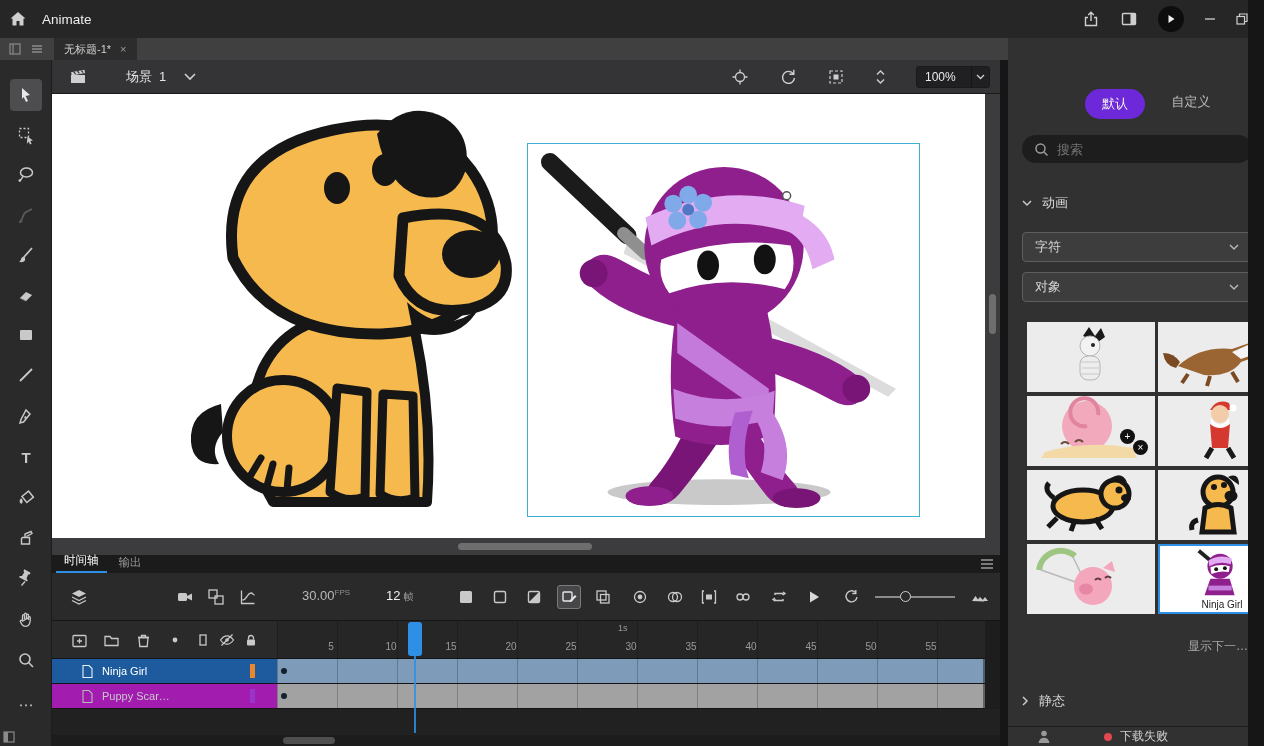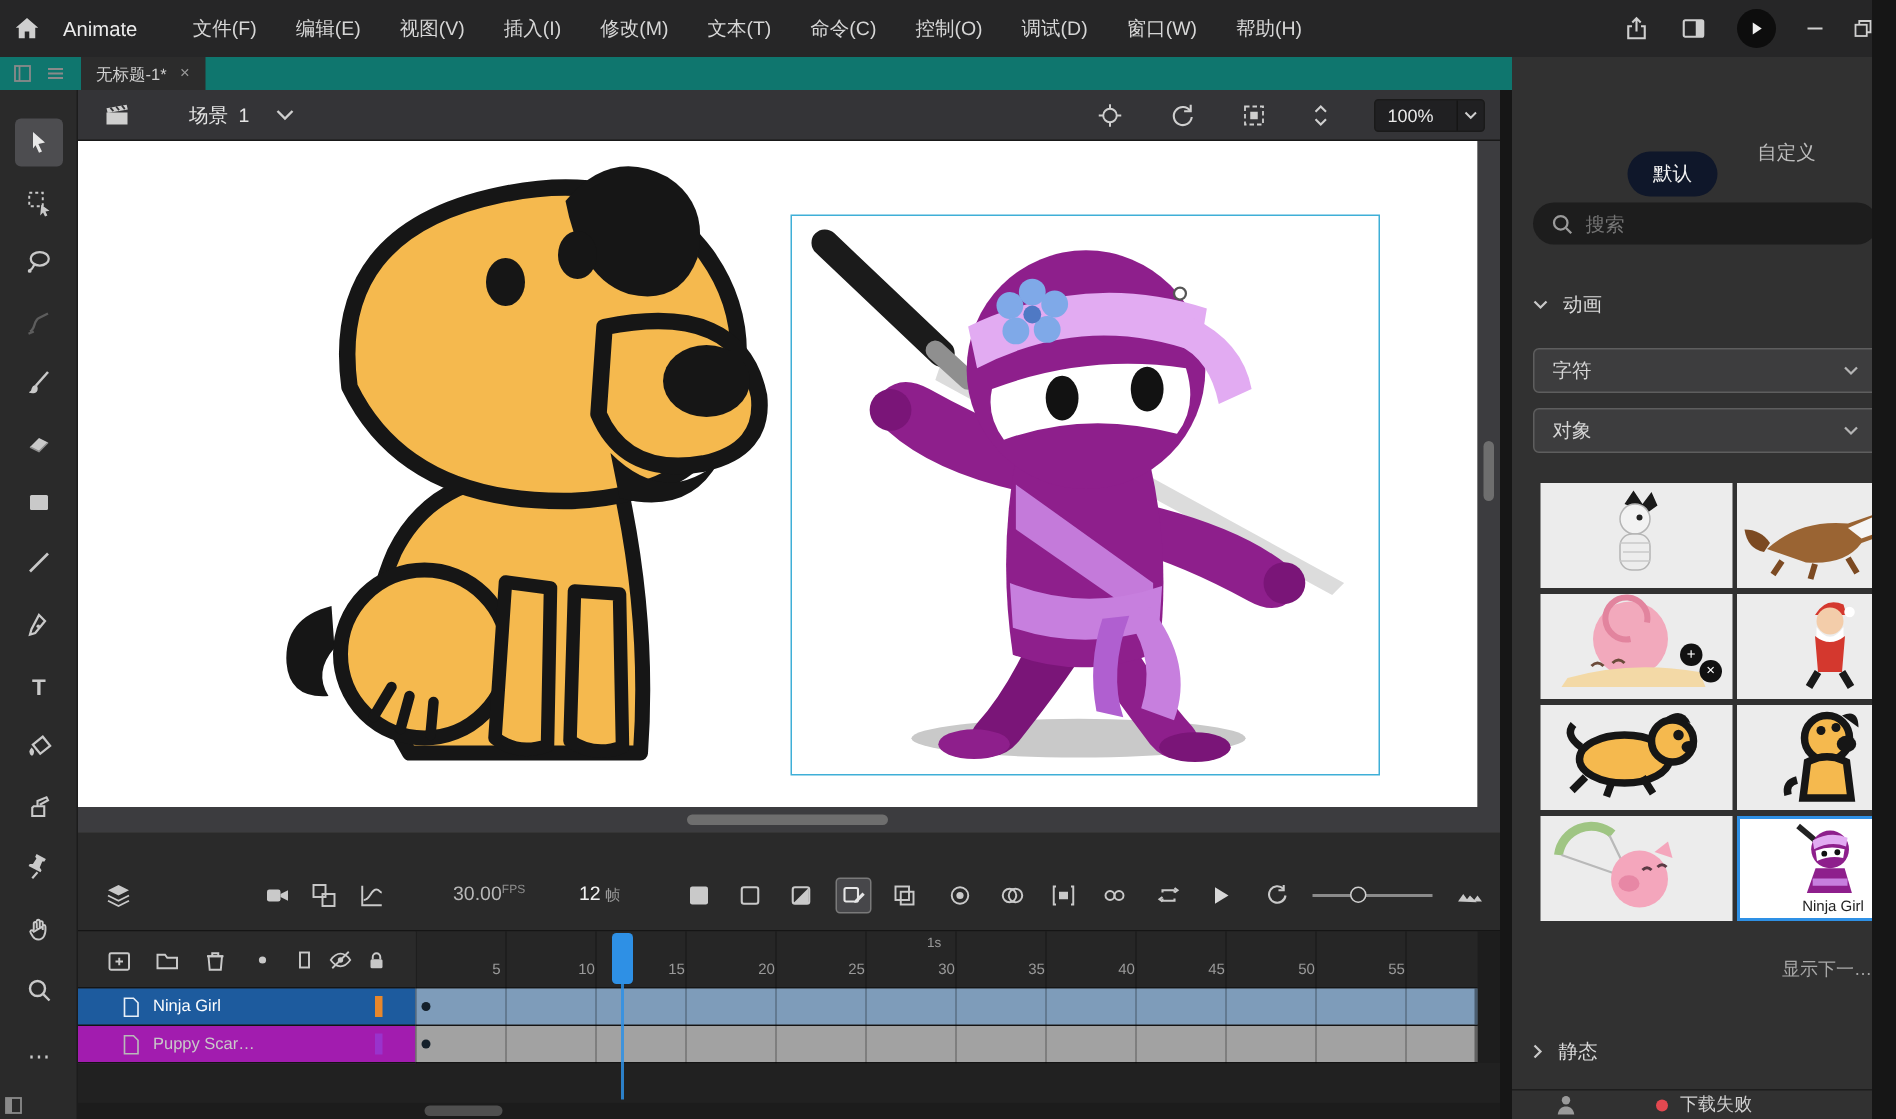--- a/index.html
+++ b/index.html
@@ -9,21 +9,21 @@
 svg{display:block}
 .abs{position:absolute}
 
 .menubar{position:absolute;left:0;top:0;width:1264px;height:38px;background:#262627;display:flex;align-items:center;z-index:20}
 .home-btn{width:36px;height:38px;display:flex;align-items:center;justify-content:center}
 .app-title{color:#ececec;font-size:13.5px;margin:0 24px 0 6px}
 .menu-item{color:#d6d6d6;font-size:13px;padding:0 13px;line-height:38px;cursor:default}
 .mb-right{margin-left:auto;display:flex;align-items:center;gap:20px;padding-right:16px}
 .play-circle{width:26px;height:26px;border-radius:50%;background:#0d0d0d;display:flex;align-items:center;justify-content:center}
 
-.tabstrip{position:absolute;left:0;top:38px;width:1008px;height:22px;background:#0f766e;display:flex;align-items:center}
+.tabstrip{position:absolute;left:0;top:38px;width:1008px;height:22px;background:#404040;display:flex;align-items:center}
 .strip-icon{margin-left:8px}
 .doctab{margin-left:10px;height:22px;background:#2c2c2c;display:flex;align-items:center;gap:9px;padding:0 10px}
 .doctab .t{color:#d0d0d0;font-size:11px}
 .doctab .x{color:#9a9a9a;font-size:11px}
 
 .toolbar{position:absolute;left:0;top:60px;width:52px;height:686px;background:#2a2a2a;border-right:1px solid #1c1c1c}
 .tool{position:absolute;left:10px;width:32px;height:32px;display:flex;align-items:center;justify-content:center;border-radius:4px}
 .tool.active{background:#4d4d50}
 
 .scenebar{position:absolute;left:52px;top:60px;width:948px;height:34px;background:#343437;border-bottom:1px solid #191919;display:flex;align-items:center;color:#e3e3e3}
@@ -98,33 +98,20 @@
 
 <div id="app">
 
   <header class="menubar">
     <div class="home-btn">
       <svg width="18" height="18" viewBox="0 0 18 18" fill="#cfcfcf">
           <path d="M9 2L1.5 8.5h2v7h4v-4.5h3V15.5h4v-7h2z"></path>
         </svg>
     </div>
     <span class="app-title">Animate</span>
-    <nav style="display:flex">
-      <span class="menu-item">文件(F)</span>
-      <span class="menu-item">编辑(E)</span>
-      <span class="menu-item">视图(V)</span>
-      <span class="menu-item">插入(I)</span>
-      <span class="menu-item">修改(M)</span>
-      <span class="menu-item">文本(T)</span>
-      <span class="menu-item">命令(C)</span>
-      <span class="menu-item">控制(O)</span>
-      <span class="menu-item">调试(D)</span>
-      <span class="menu-item">窗口(W)</span>
-      <span class="menu-item">帮助(H)</span>
-    </nav>
     <div class="mb-right">
       <svg width="18" height="18" viewBox="0 0 18 18" fill="none" stroke="#cfcfcf" stroke-width="1.4">
           <path d="M6 7.5H3.5v8h11v-8H12"></path>
           <path d="M9 11V2.5M6.2 5L9 2.2 11.8 5"></path>
         </svg>
       <svg width="18" height="18" viewBox="0 0 18 18" fill="none" stroke="#cfcfcf" stroke-width="1.4">
           <rect x="2.5" y="3.5" width="13" height="11" rx="1"></rect>
           <rect x="10.5" y="3.5" width="5" height="11" fill="#cfcfcf" stroke="none"></rect>
         </svg>
       <div class="play-circle">
@@ -349,20 +336,27 @@
     </div>
     <div class="vscroll">
         <div class="vthumb"></div>
       </div>
     <div class="hscroll">
         <div class="hthumb"></div>
       </div>
   </div>
 
   <section class="timeline">
+    <div class="tl-header">
+      <span class="tl-tab active">时间轴</span>
+      <span class="tl-tab idle">输出</span>
+      <svg style="margin-left:auto;margin-right:6px;margin-bottom:3px" width="14" height="12" viewBox="0 0 14 12" stroke="#9a9a9a" stroke-width="1.4">
+          <path d="M1 2h12M1 6h12M1 10h12"></path>
+        </svg>
+    </div>
 
     <div class="tl-controls">
       <div class="ticon" style="left:15px">
         <svg width="20" height="20" viewBox="0 0 20 20">
             <path d="M10 3l7 3.5L10 10 3 6.5z" fill="#c9c9c9"></path>
             <path d="M3 10l7 3.5 7-3.5M3 13.5L10 17l7-3.5" stroke="#c9c9c9" fill="none" stroke-width="1.2"></path>
           </svg>
       </div>
       <div class="ticon" style="left:121px">
         <svg width="20" height="20" viewBox="0 0 20 20">
@@ -552,21 +546,21 @@
     <div class="tl-bottom"></div>
     <div class="gridlines"></div>
     <div class="playhead-head"></div>
     <div class="playhead-line"></div>
     <div class="tl-scroll">
         <div class="tl-thumb"></div>
       </div>
   </section>
 
   <aside class="rpanel">
-    <div class="pill" style="left:77px;top:63px;width:60px;background:#0f172a;color:#f2f2f2">默认</div>
+    <div class="pill" style="left:77px;top:51px;width:60px;background:#6d28d9;color:#f2f2f2">默认</div>
     <div class="pill" style="left:145px;top:49px;width:76px;color:#bcbcbc">自定义</div>
 
     <div class="searchbox">
       <svg width="15" height="15" viewBox="0 0 15 15" fill="none" stroke="#9a9a9a" stroke-width="1.5">
           <circle cx="6.5" cy="6.5" r="4.5"></circle>
           <path d="M10 10l3.5 3.5"></path>
         </svg>
       <input type="text" placeholder="搜索" style="">
     </div>
 

